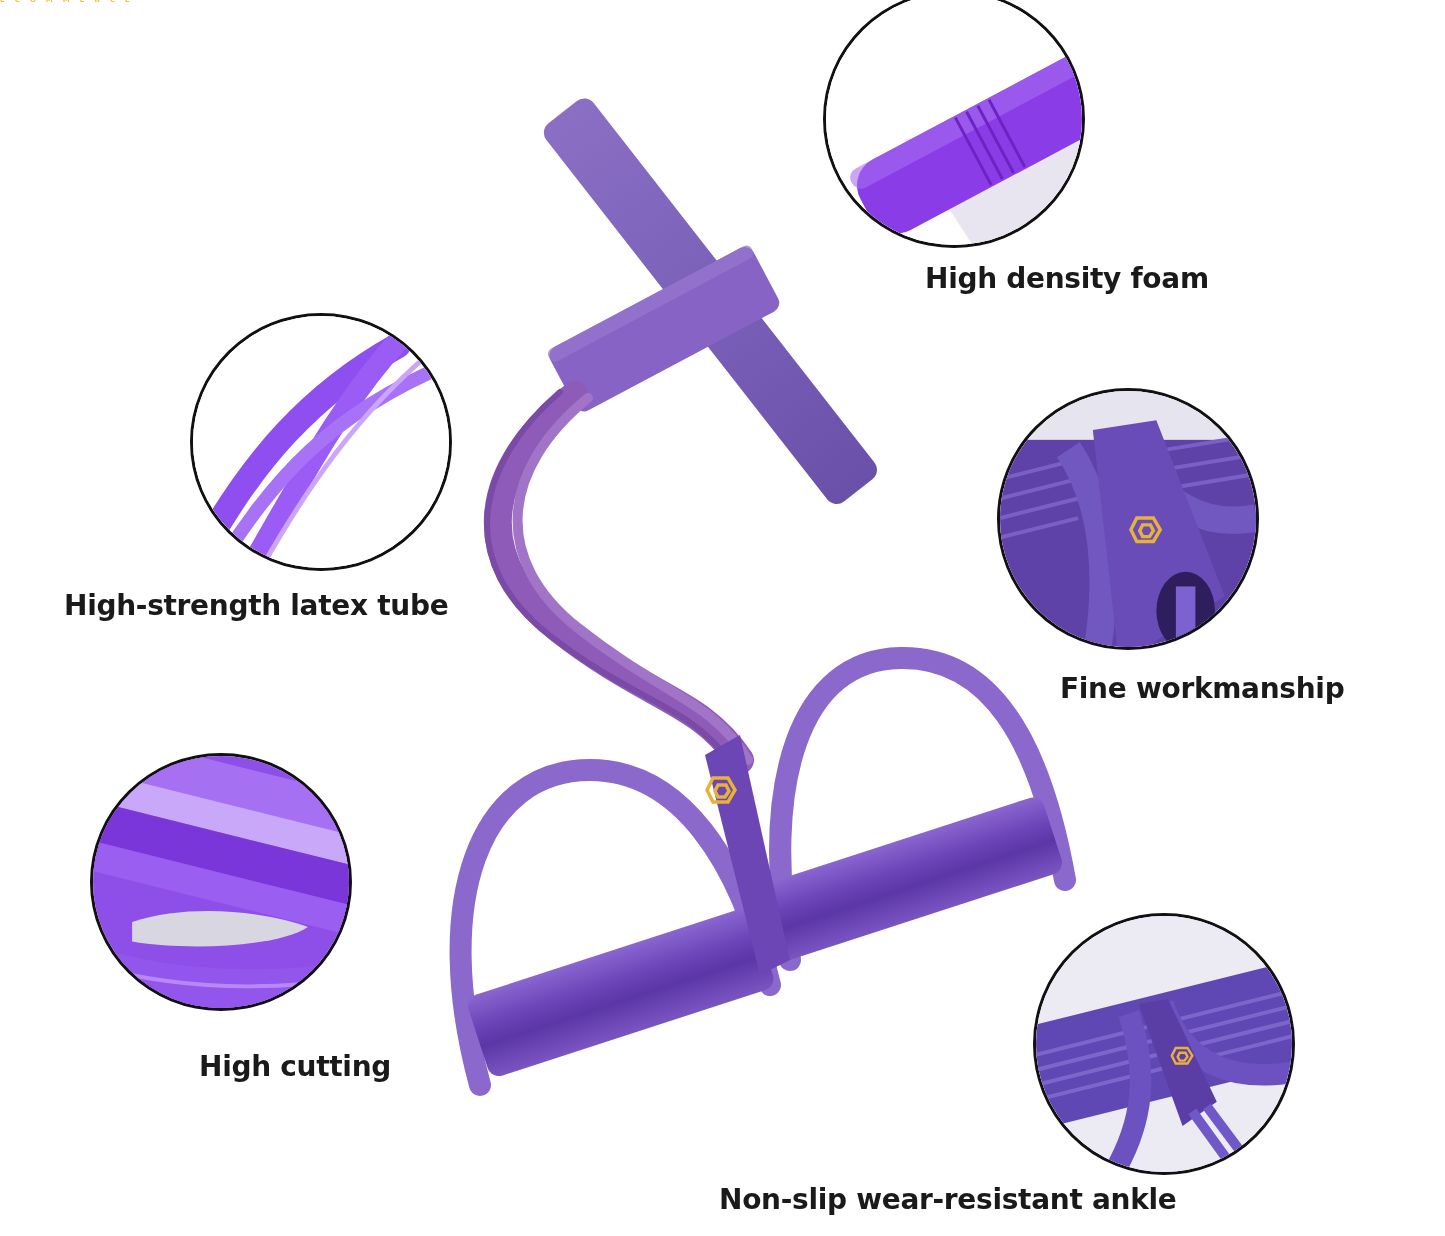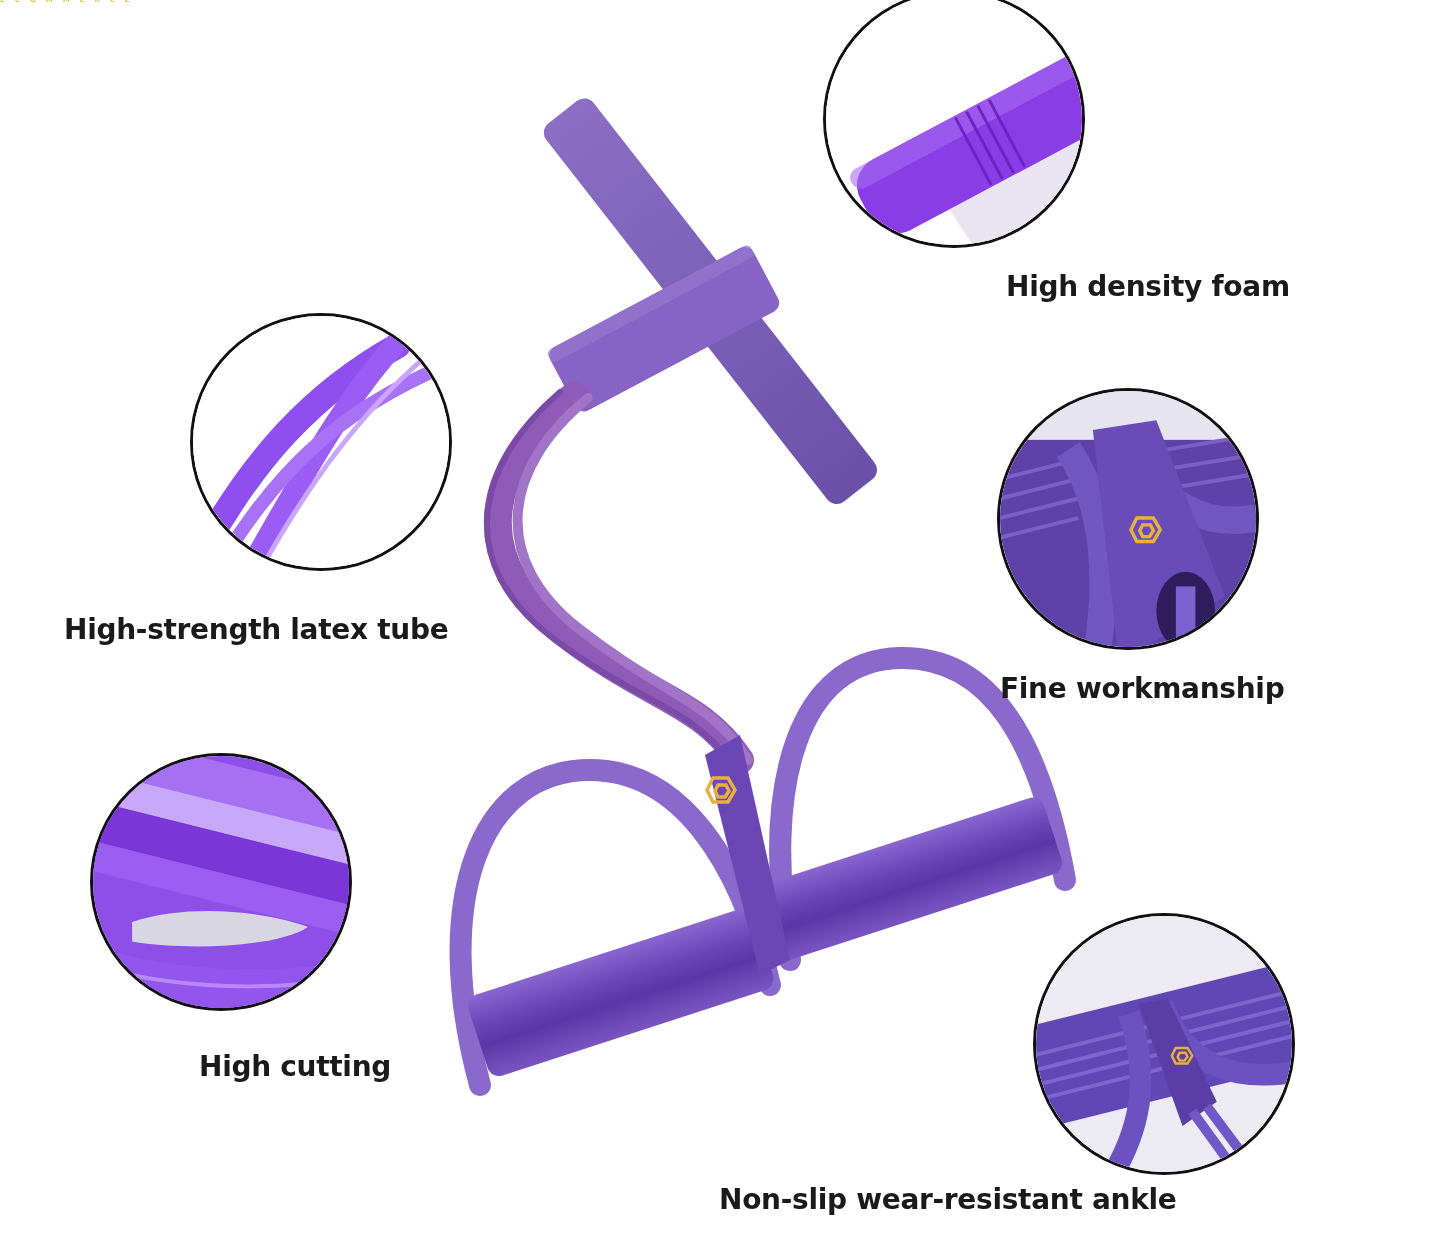--- a/index.html
+++ b/index.html
@@ -73,34 +73,34 @@
   <svg viewBox="0 0 262 258">
     <rect width="262" height="258" fill="#ffffff"></rect>
     <path d="M80 150 L 262 130 L 262 258 L 150 258 Z" fill="#d8d2e6" opacity="0.6"></path>
     <g transform="rotate(-28 150 150)">
       <rect x="20" y="120" width="290" height="82" rx="30" fill="#8a3ce6"></rect>
       <rect x="20" y="120" width="290" height="22" rx="10" fill="#a66af0" opacity="0.6"></rect>
       <path d="M145 122 L145 200 M158 122 L158 200 M171 122 L171 200 M184 122 L184 200" stroke="#6d22c4" stroke-width="3"></path>
     </g>
   </svg>
 </div>
-<div class="label" style="left:1006px;top:262px;margin-top:8px;">High density foam</div>
+<div class="label" style="left:925px;top:262px;">High density foam</div>
 
 <div class="circle" style="left:190px;top:313px;width:262px;height:258px;">
   <svg viewBox="0 0 262 258">
     <rect width="262" height="258" fill="#ffffff"></rect>
     <g fill="none" stroke-linecap="round">
       <path d="M10 240 C 60 150, 120 80, 210 30" stroke="#8f4ff0" stroke-width="26"></path>
       <path d="M60 255 C 110 170, 150 90, 215 20" stroke="#9a5cf4" stroke-width="22"></path>
       <path d="M30 250 C 80 170, 140 100, 260 50" stroke="#a772f5" stroke-width="14"></path>
       <path d="M70 258 C 120 170, 170 100, 240 40" stroke="#c9a6fb" stroke-width="5"></path>
     </g>
   </svg>
 </div>
-<div class="label" style="left:64px;top:613px;">High-strength latex tube</div>
+<div class="label" style="left:64px;top:589px;">High-strength latex tube</div>
 
 <div class="circle" style="left:997px;top:388px;width:262px;height:262px;">
   <svg viewBox="0 0 262 262">
     <rect width="262" height="262" fill="#e6e4ef"></rect>
     <rect x="0" y="50" width="262" height="212" fill="#5e42a8"></rect>
     <g stroke="#7a60c4" stroke-width="4">
       <line x1="0" y1="90" x2="80" y2="70"></line>
         <line x1="0" y1="110" x2="80" y2="90"></line>
         <line x1="0" y1="130" x2="80" y2="110"></line>
         <line x1="0" y1="150" x2="80" y2="130"></line>
@@ -112,21 +112,21 @@
     <path d="M120 50 C 170 120, 210 140, 262 130" stroke="#7058c0" stroke-width="28" fill="none"></path>
     <path d="M95 40 L 160 30 L 230 210 L 150 262 L 120 262 Z" fill="#6a4cb8"></path>
     <ellipse cx="190" cy="225" rx="30" ry="40" fill="#2e1e5e"></ellipse>
     <rect x="180" y="200" width="20" height="62" fill="#7c62d0"></rect>
     <g transform="translate(150 142)" fill="none" stroke="#e8b23a" stroke-width="3.5">
       <polygon points="-10,-12 7,-12 14,0 7,12 -10,12 -16,0"></polygon>
       <polygon points="-4,-5 4,-5 7,1 3,7 -4,7 -7,1"></polygon>
     </g>
   </svg>
 </div>
-<div class="label" style="left:1000px;top:672px;">Fine workmanship</div>
+<div class="label" style="left:1060px;top:672px;">Fine workmanship</div>
 
 <div class="circle" style="left:90px;top:753px;width:262px;height:258px;">
   <svg viewBox="0 0 262 258">
     <rect width="262" height="258" fill="#8e4ee8"></rect>
     <g transform="rotate(14 131 129)">
       <rect x="-20" y="10" width="310" height="40" fill="#a670f2"></rect>
       <rect x="-20" y="50" width="310" height="30" fill="#c9a8fa"></rect>
       <rect x="-20" y="80" width="310" height="40" fill="#7a36d8"></rect>
       <rect x="-20" y="120" width="310" height="30" fill="#9a5ef0"></rect>
     </g>

